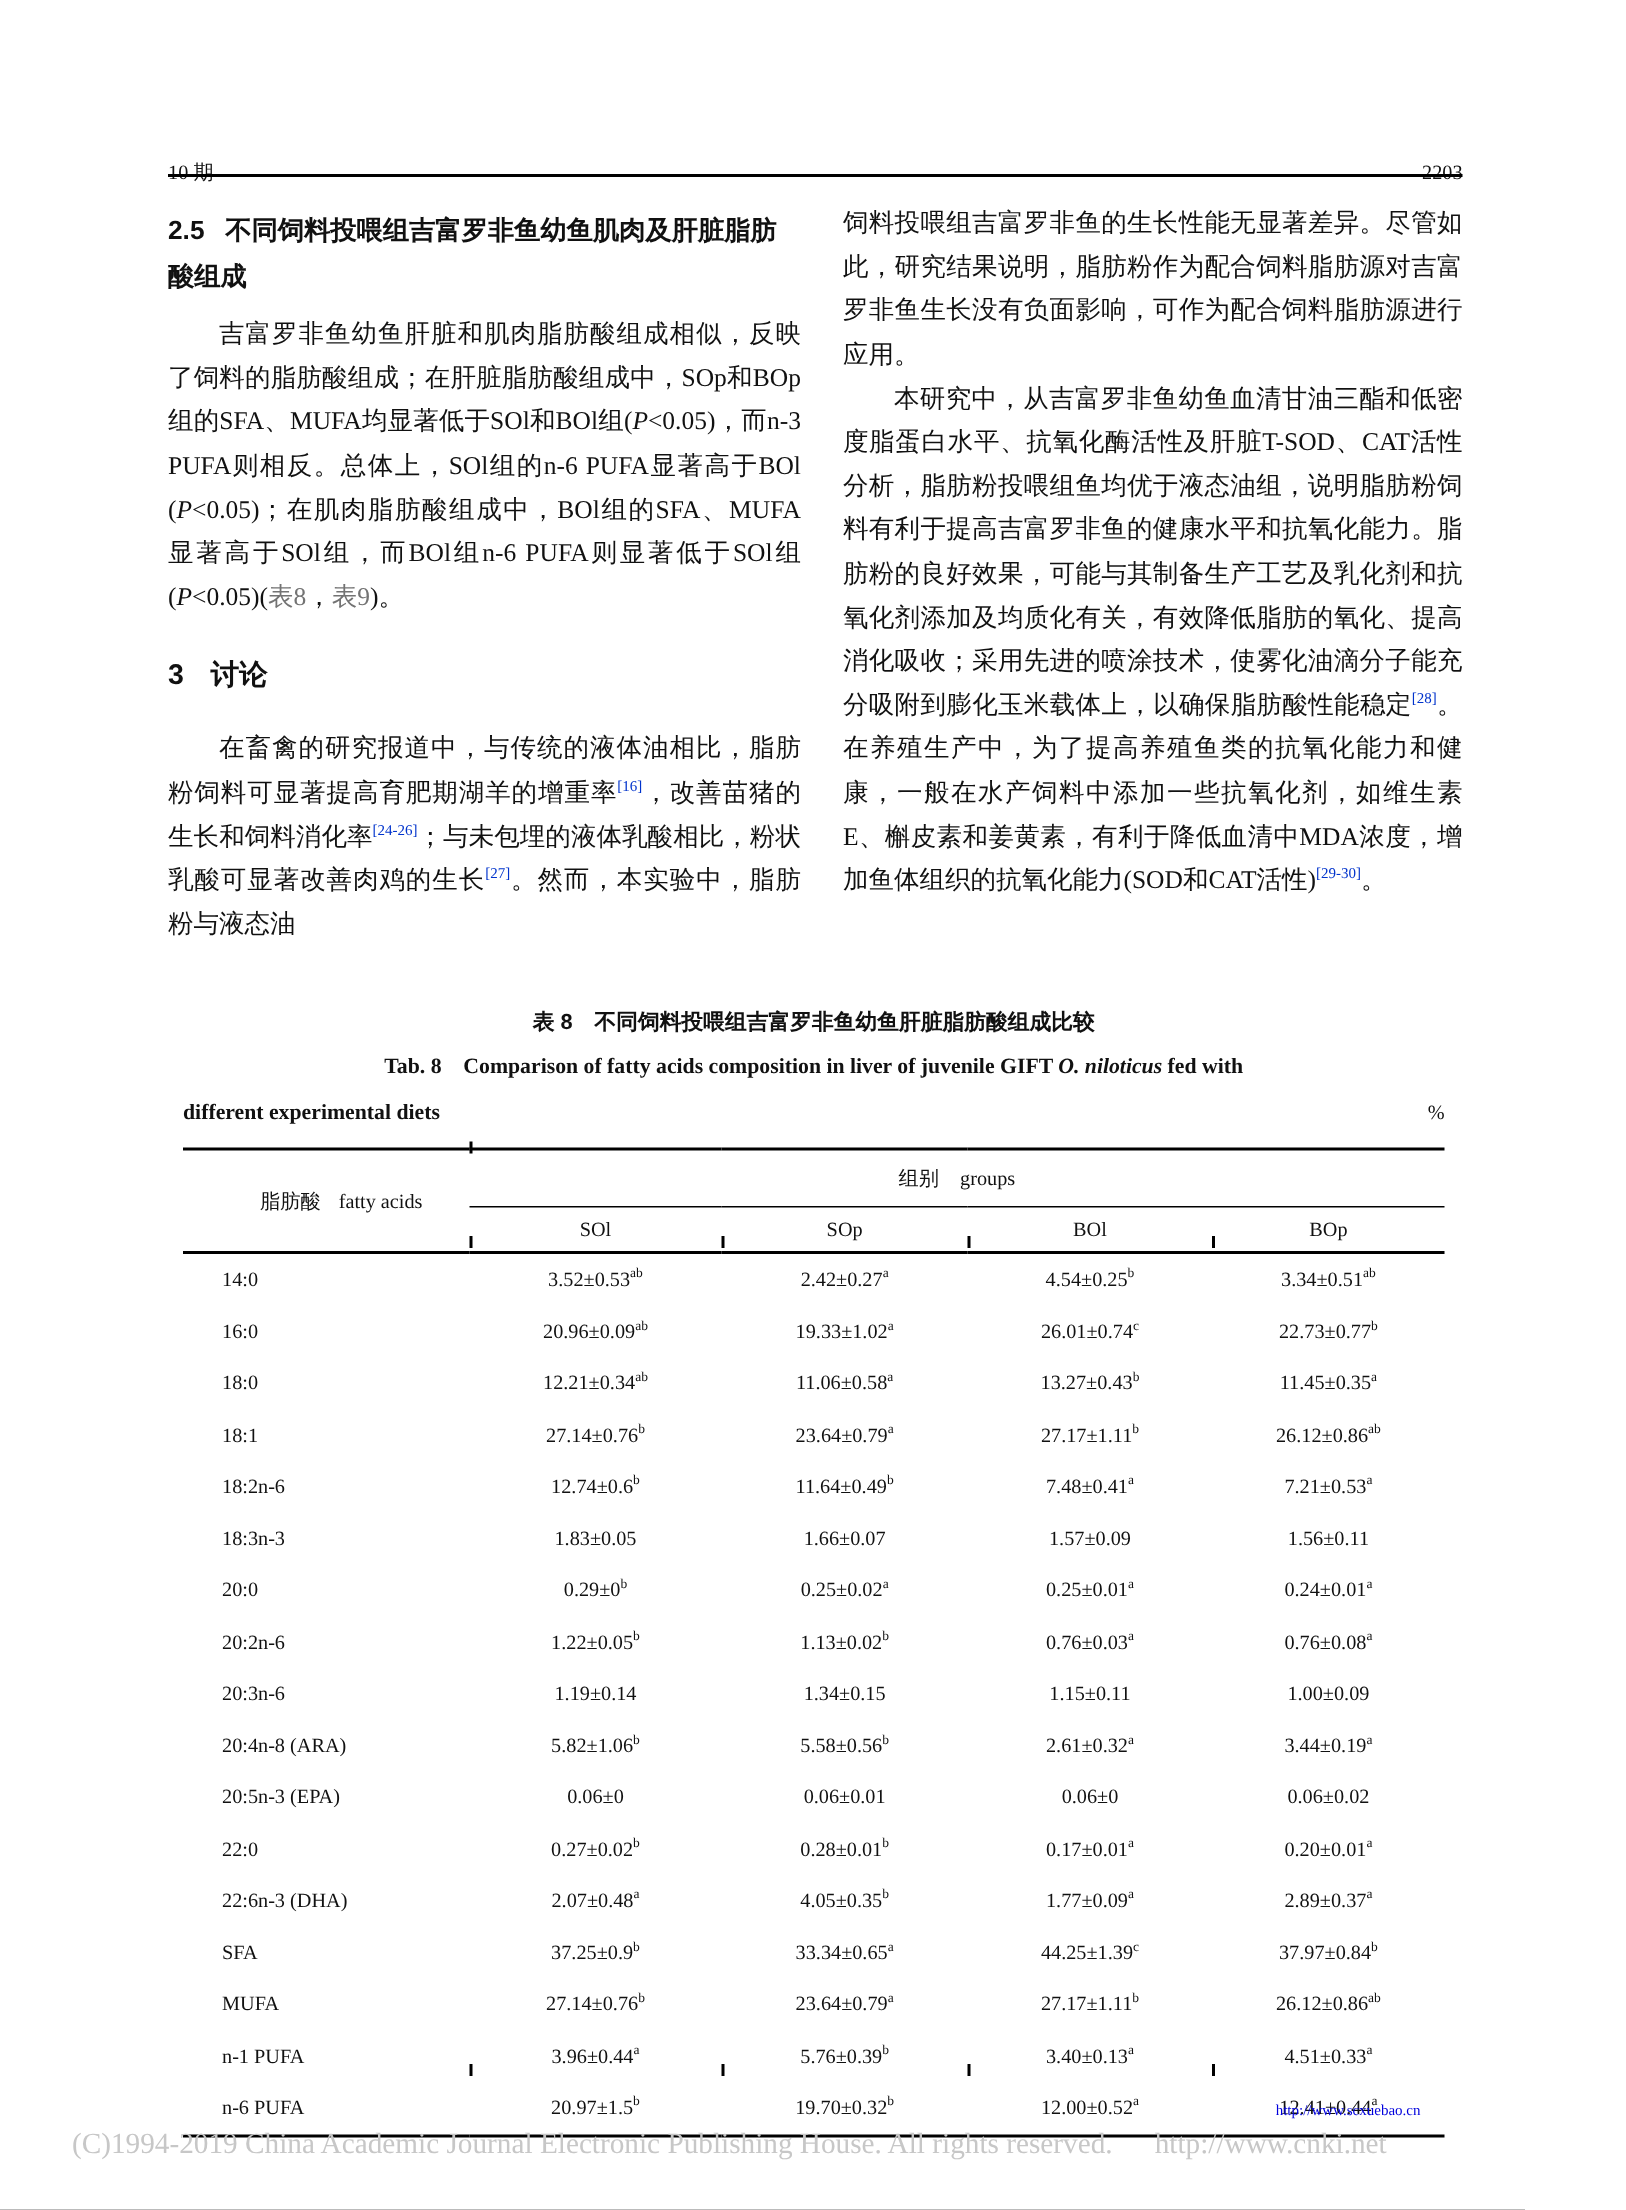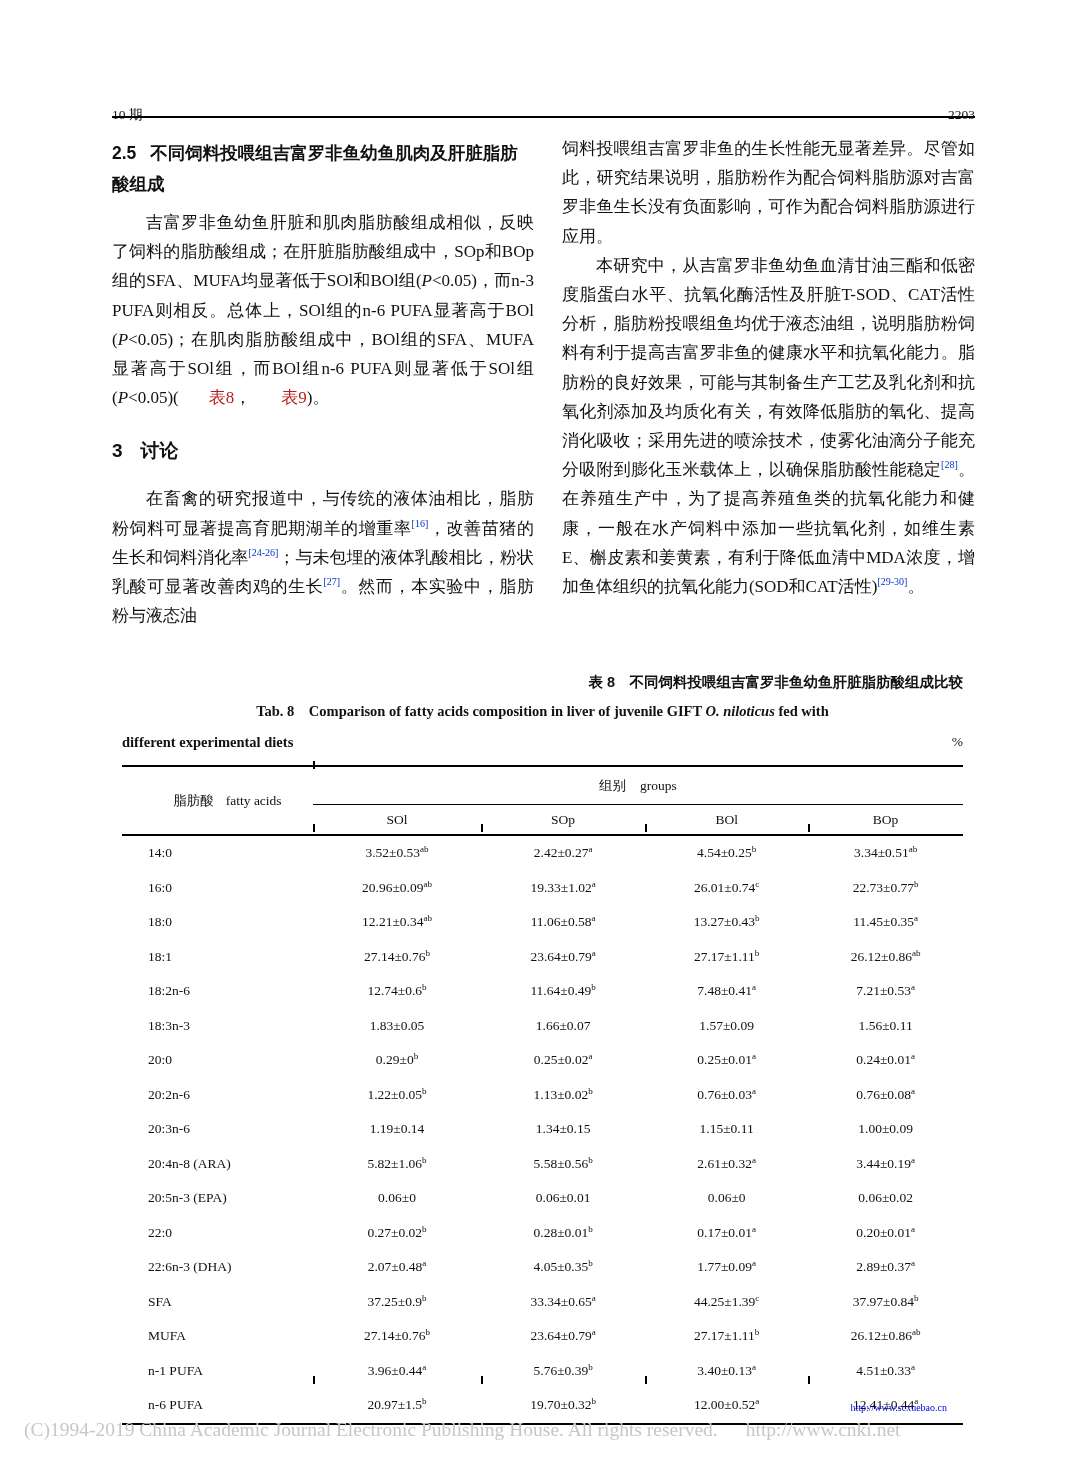--- a/index.html
+++ b/index.html
@@ -28,27 +28,27 @@
   h3.sec{
     font-family:"Liberation Sans","DejaVu Sans",sans-serif;font-weight:bold;
     font-size:19px;line-height:26px;margin:26px 0 20px 0;
   }
   h3.sec .num{margin-right:18px;}
   p.body{
     font-size:17px;line-height:29.2px;margin:0;
     text-align:justify;text-justify:inter-ideograph;
   }
   p.body.indent{text-indent:2em;}
-  .lnk{color:#b91c1c;cursor:pointer;margin-left:30px;}
+  .lnk{color:#737373;cursor:pointer;}
   sup.ref{color:#0033cc;font-size:10px;line-height:0;cursor:pointer;}
   i.ital{font-style:italic;}
   
   .table-section{position:absolute;left:122px;top:672px;width:841px;}
   .cap-zh{
-    text-align:right;font-family:"Liberation Sans","DejaVu Sans",sans-serif;
+    text-align:center;font-family:"Liberation Sans","DejaVu Sans",sans-serif;
     font-weight:bold;font-size:14.5px;line-height:20px;
   }
   .cap-en{
     position:relative;text-align:center;font-weight:bold;font-size:14.5px;line-height:20px;margin-top:9px;
   }
   .cap-en2{
     position:relative;font-weight:bold;font-size:14.5px;line-height:20px;margin-top:11px;
   }
   .unit{position:absolute;right:0;top:0;font-weight:normal;font-size:13.5px;}
   .table-wrap{position:relative;margin-top:13px;}
@@ -74,21 +74,21 @@
   tbody.fat-body td{height:32.5px;vertical-align:middle;}
   tbody.fat-body td.fa{text-align:left;padding-left:26px;}
   tbody.fat-body td.val{text-align:center;}
   td sup,th sup{font-size:9px;line-height:0;}
   .tick{position:absolute;width:1.6px;height:8px;background:#000;}
   
   .journal-url{
     position:absolute;top:1402px;right:137px;font-size:10px;color:#0000dd;cursor:pointer;
   }
   .watermark{
-    position:absolute;left:24px;top:1419px;display:flex;gap:28px;
+    position:absolute;left:48px;top:1419px;display:flex;gap:28px;
     font-size:19.5px;color:#c7c7c7;white-space:nowrap;
   }
 </style>
 </head>
 <body>
 
 <div class="page">
 
   <div class="pg-header">
     <span>10 期</span>

